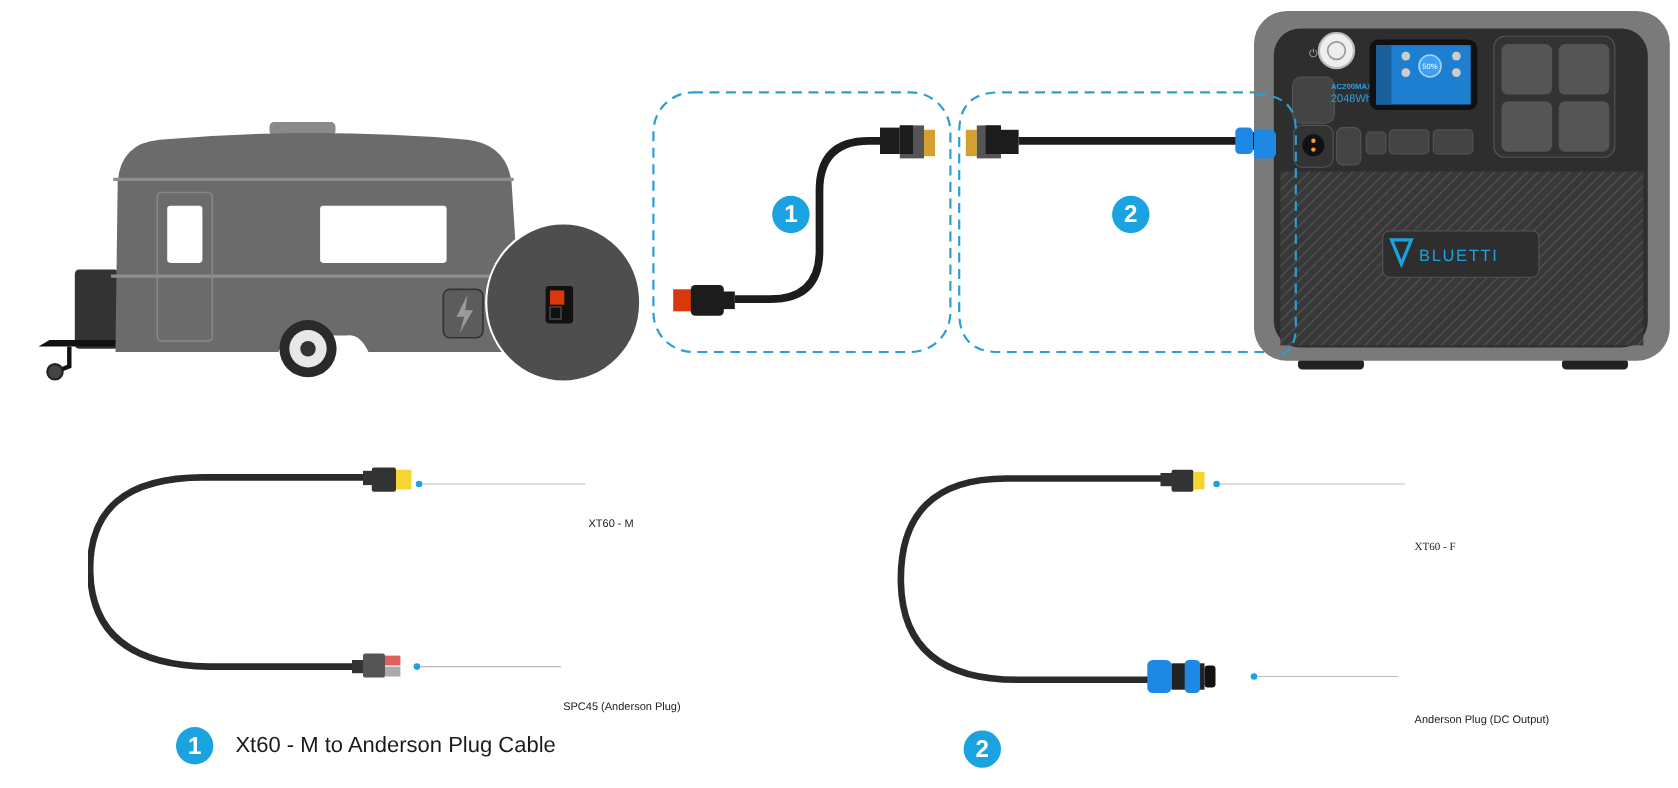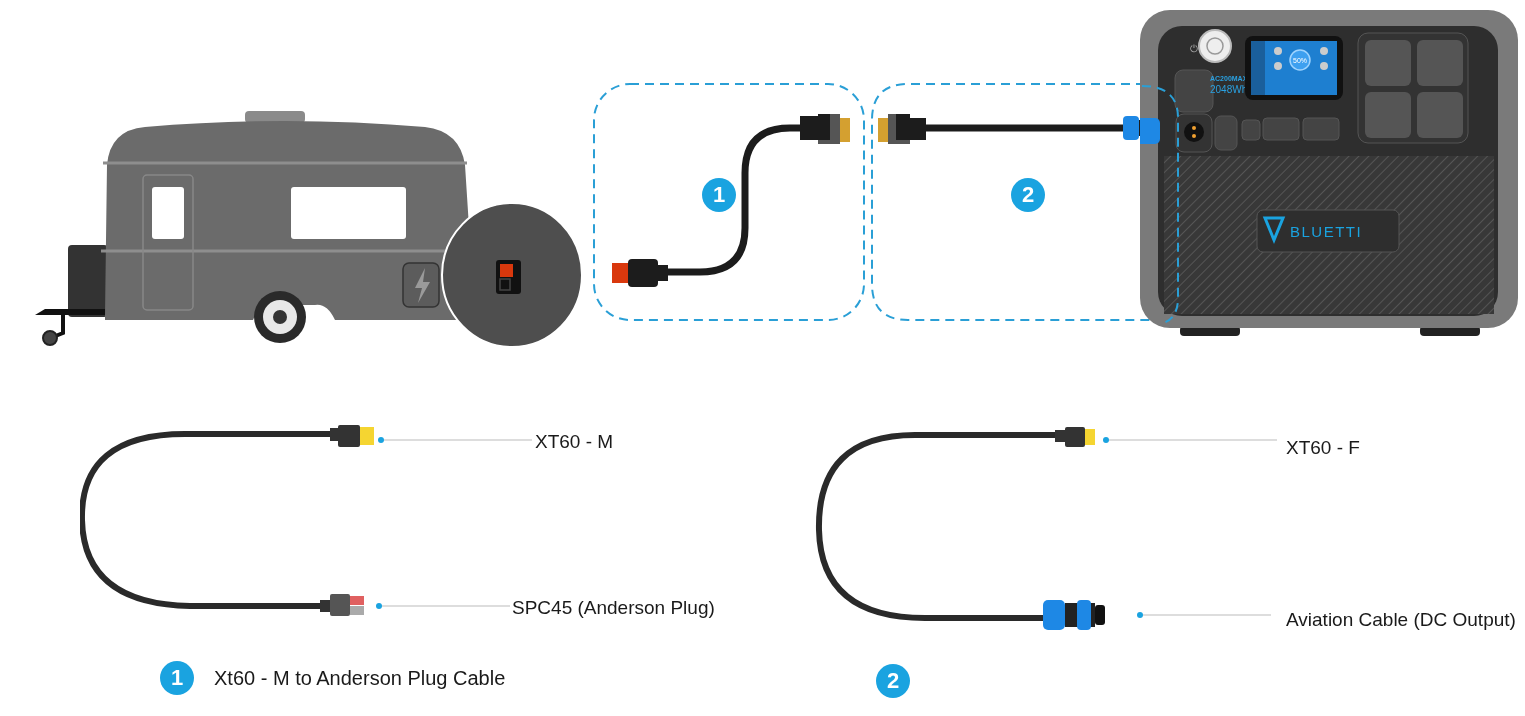--- a/index.html
+++ b/index.html
@@ -4,21 +4,21 @@
 <style>
   html, body { margin: 0; padding: 0; background: #ffffff; }
   body { width: 1525px; height: 716px; position: relative; overflow: hidden;
          font-family: "Liberation Sans", sans-serif; color: #1a1a1a; }
   .abs { position: absolute; }
   svg { display: block; }
   .badge { position: absolute; width: 34px; height: 34px; border-radius: 50%;
            background: #1aa3e0; color: #fff; font-weight: bold; font-size: 22px;
            display: flex; align-items: center; justify-content: center;
            font-family: "Liberation Sans", sans-serif; }
-  .callout-label { position: absolute; font-size: 19px; color: #1a1a1a; white-space: nowrap; }
+  .callout-label { position: absolute; font-size: 10px; color: #1a1a1a; white-space: nowrap; margin-top: 40px; }
   .caption { position: absolute; display: flex; align-items: center; gap: 20px; }
   .caption .badge { position: static; }
   .caption-text { font-size: 20px; color: #1a1a1a; white-space: nowrap; text-align: center; }
 </style>
 </head>
 <body>
 
 <div class="abs" style="left:35px; top:105px;">
   <svg width="560" height="250" viewBox="0 0 560 250">
 
@@ -176,22 +176,22 @@
     <rect x="228" y="180" width="22" height="30" rx="5" fill="#1e88e5"></rect>
     <rect x="250" y="183" width="30" height="24" fill="#222"></rect>
     <rect x="262" y="180" width="14" height="30" rx="4" fill="#1e88e5"></rect>
     <rect x="280" y="185" width="10" height="20" rx="3" fill="#111"></rect>
   </svg>
 </div>
 <svg class="abs" style="left:1101px; top:435px;" width="180" height="10">
   <circle cx="5" cy="5" r="3" fill="#1aa3e0"></circle>
     <line x1="8" y1="5" x2="176" y2="5" stroke="#bbb" stroke-width="1"></line>
 </svg>
-<div class="callout-label" style="left:1286px; top:437px;">XT60 - F</div>
+<div class="callout-label" style="left:1286px; top:452px;font-family:Liberation Serif, serif;">XT60 - F</div>
 <svg class="abs" style="left:1135px; top:610px;" width="140" height="10">
   <circle cx="5" cy="5" r="3" fill="#1aa3e0"></circle>
     <line x1="8" y1="5" x2="136" y2="5" stroke="#bbb" stroke-width="1"></line>
 </svg>
-<div class="callout-label" style="left:1286px; top:609px;">Aviation Cable (DC Output)</div>
+<div class="callout-label" style="left:1286px; top:609px;">Anderson Plug (DC Output)</div>
 
 <div class="caption" style="left:876px; top:664px;">
   <div class="badge">2</div>
 </div>
 
 </body></html>

